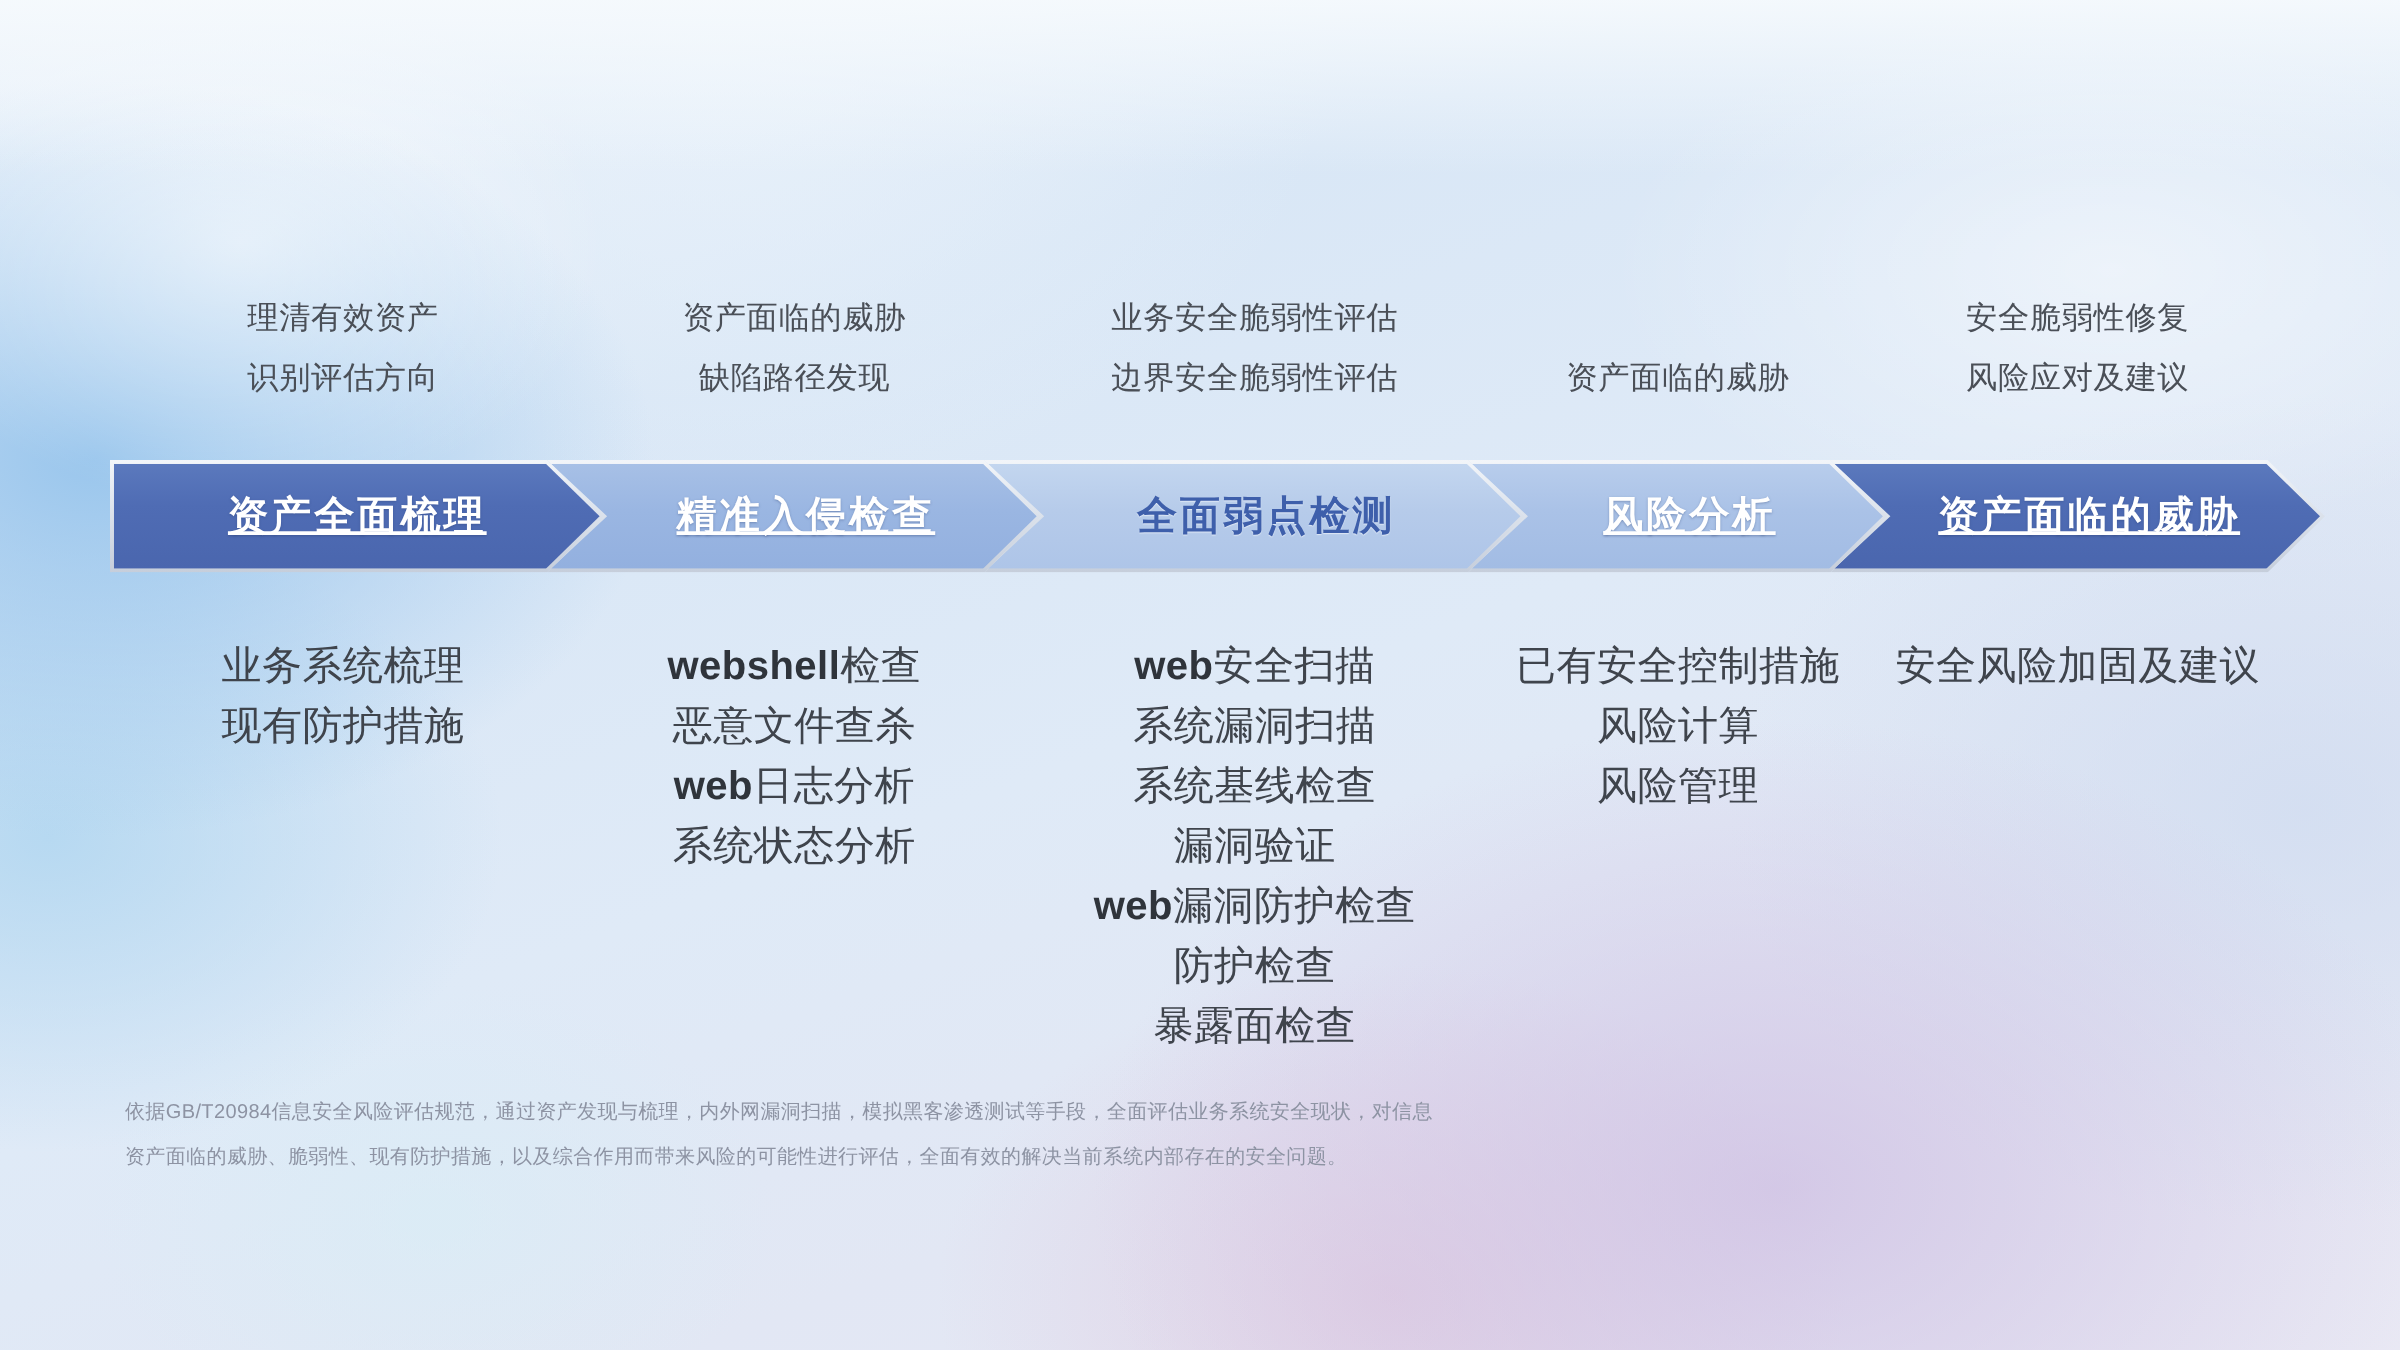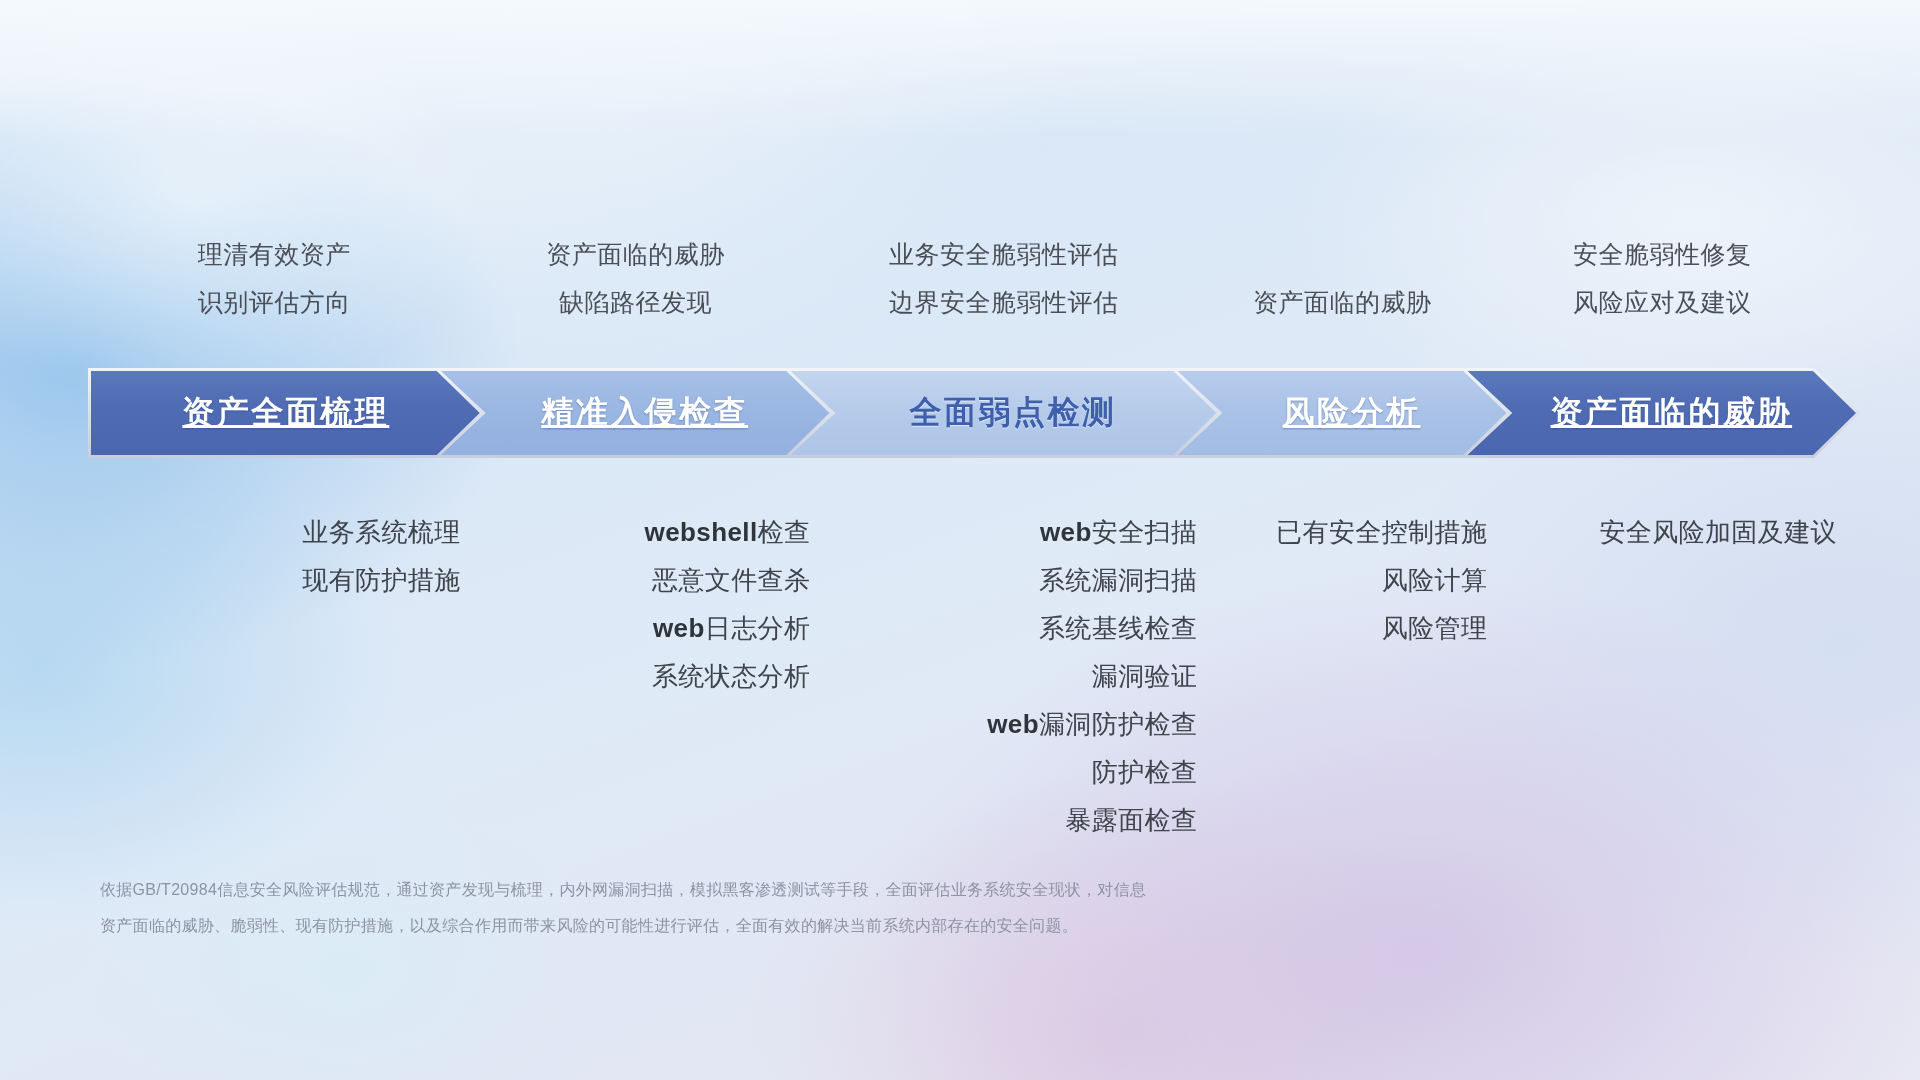--- a/index.html
+++ b/index.html
@@ -78,26 +78,25 @@
   }
 
   .bot-list {
     position: absolute;
     top: 508px;
     left: 0;
     width: 100%;
     text-align: center;
   }
   .bot-list .item {
-    font-size: 26px;
+    font-size: 32px;
     line-height: 48px;
     color: #3f444c;
     letter-spacing: 0.4px;
     white-space: nowrap;
-    text-align: right;
   }
   .bot-list .item b {
     font-weight: 700;
     color: #2f343b;
   }
 
   
   .band {
     position: absolute;
     left: 88px;

